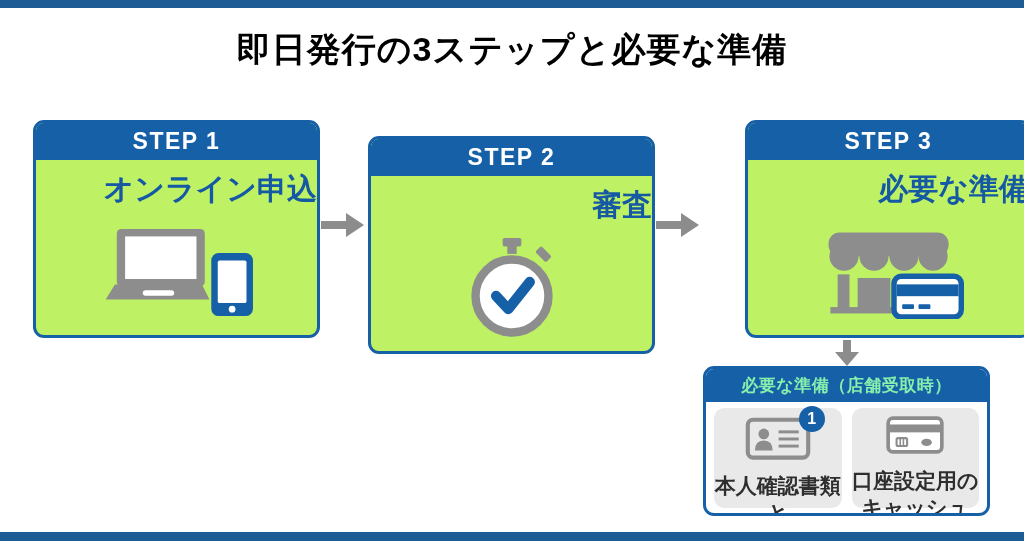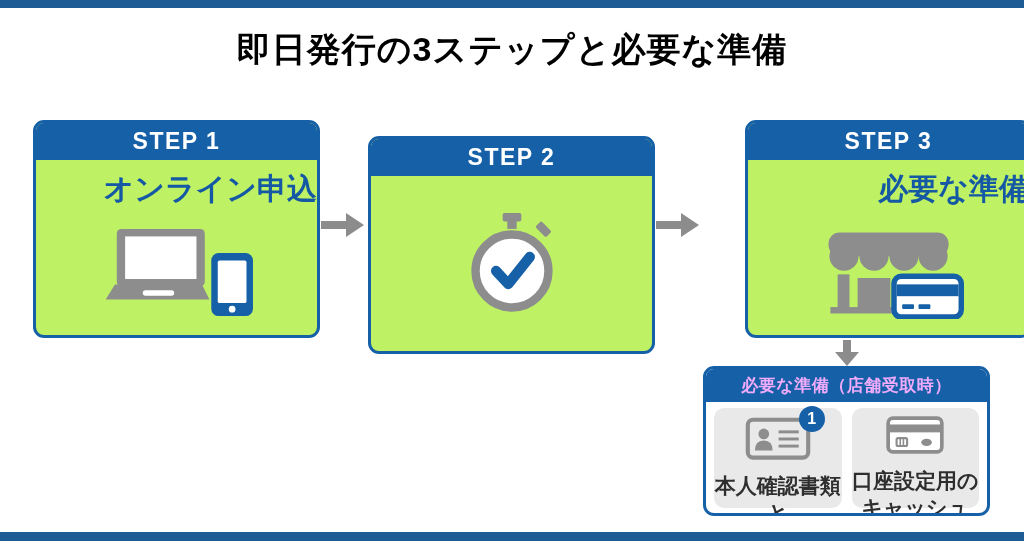--- a/index.html
+++ b/index.html
@@ -51,21 +51,21 @@
   .arrow-1 { left:321px; top:211px; }
   .arrow-2 { left:656px; top:211px; }
   .arrow-down { left:833px; top:340px; }
 
   .prep-box {
     position:absolute; left:703px; top:366px; width:287px; height:150px;
     background:#ffffff; border:3px solid #1660a8; border-radius:11px;
     display:flex; flex-direction:column; overflow:hidden;
   }
   .prep-header {
-    height:33px; background:#1660a8; color:#f0abfc;
+    height:33px; background:#1660a8; color:#86efac;
     display:flex; align-items:center; justify-content:center;
     font-size:17px; font-weight:bold; border-radius:6px 6px 0 0;
     flex:0 0 auto; letter-spacing:0.5px;text-align:center;
   }
   .prep-body {
     flex:1 1 auto; display:flex; gap:10px;
     align-items:center; justify-content:center; padding:6px 8px 8px;
   }
   .prep-tile {
     width:128px; height:100px; background:#e9e9e9; border-radius:10px;
@@ -105,20 +105,21 @@
         <rect x="48" y="66" width="34" height="6" rx="3" fill="#ffffff"></rect>
         <rect x="122" y="26" width="45" height="68" rx="8" fill="#1660a8"></rect>
         <rect x="129" y="34" width="31" height="46" rx="2" fill="#ffffff"></rect>
         <circle cx="144.5" cy="86.5" r="3.6" fill="#ffffff"></circle>
       </svg>
     </div>
   </div>
 
   <div class="step-card card-2">
     <div class="step-header">STEP 2</div>
+    <div class="step-title">審査</div>
     <div class="step-icon">
       <svg width="94" height="101" viewBox="0 0 100 108" aria-hidden="true">
         <rect x="40" y="0" width="20" height="9" rx="2" fill="#8d8d8d"></rect>
         <rect x="45" y="7" width="10" height="10" fill="#8d8d8d"></rect>
         <rect x="76" y="13" width="16" height="9" rx="2" fill="#8d8d8d" transform="rotate(45 84 17)"></rect>
         <circle cx="50" cy="62" r="39" fill="#ffffff" stroke="#8d8d8d" stroke-width="9"></circle>
         <path d="M33 62 L46 76 L69 47" fill="none" stroke="#1660a8" stroke-width="11" stroke-linecap="round" stroke-linejoin="round"></path>
       </svg>
     </div>
   </div>

